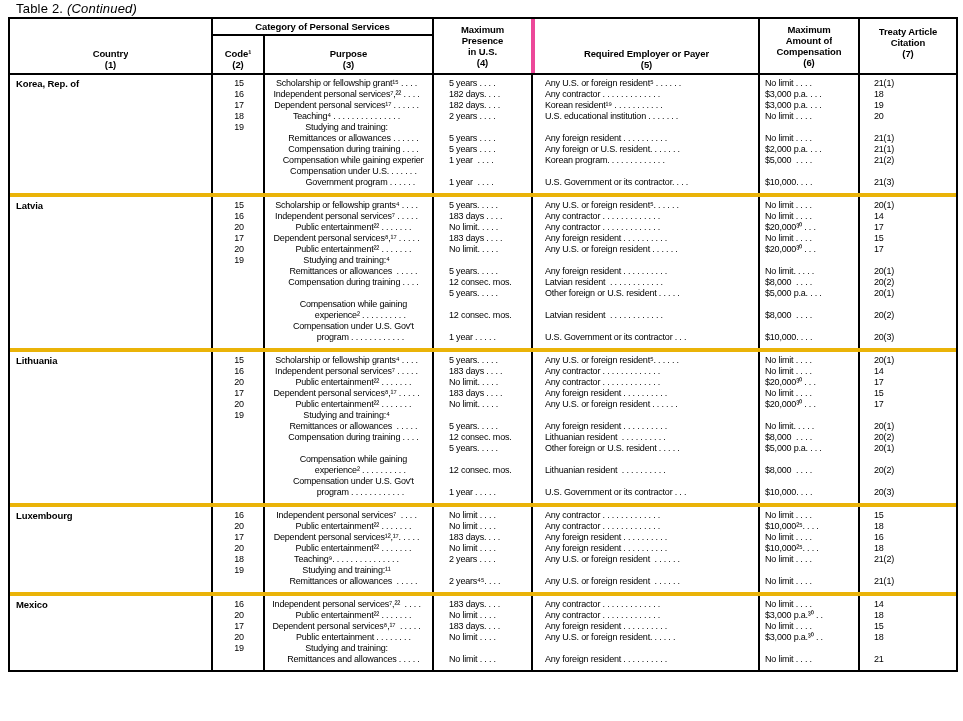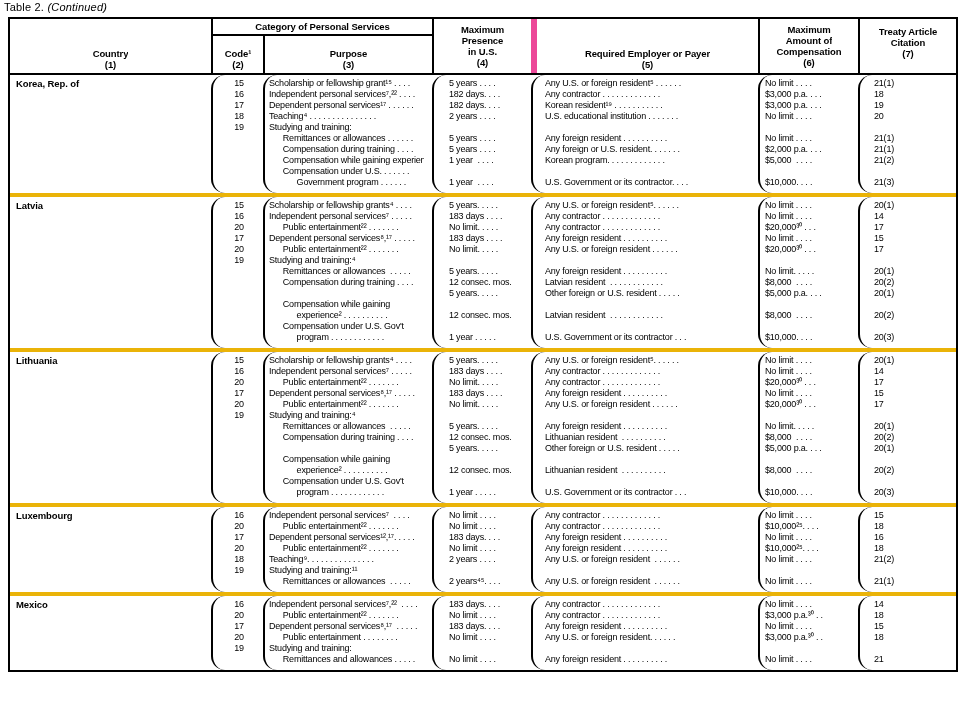--- a/index.html
+++ b/index.html
@@ -1,43 +1,43 @@
 <!DOCTYPE html>
 <html><head>
 <meta charset="utf-8">
 <style>
   html,body{margin:0;padding:0;background:#fff;}
   body{width:963px;height:721px;font-family:"Liberation Sans",sans-serif;color:#000;overflow:hidden;}
   .page{position:relative;width:963px;height:721px;}
-  .title{position:absolute;left:4px;top:1px;font-size:11px;letter-spacing:.2px;white-space:pre;}
+  .title{position:absolute;left:16px;top:1px;font-size:13px;letter-spacing:.2px;white-space:pre;}
   .title .cont{font-style:italic;}
   .tbl{position:absolute;left:8px;top:17px;width:950px;border:2px solid #000;box-sizing:border-box;background:#fff;}
   .grid7{display:grid;grid-template-columns:201px 52px 169px 99px 227px 100px 98px;}
   
   .thead{border-bottom:2px solid #000;grid-template-rows:17px 37px;}
   .hcell{display:flex;flex-direction:column;justify-content:flex-end;align-items:center;padding:1px 1px 3px 1px;box-sizing:border-box;}
   .hcell .line{height:11px;line-height:11px;font-size:9.5px;font-weight:bold;text-align:center;white-space:pre;letter-spacing:-.1px;}
   .h-country{grid-area:1/1/3/2;}
   .h-category{grid-area:1/2/2/4;border-left:2px solid #000;border-bottom:2px solid #000;justify-content:center;padding-bottom:1px;}
   .h-code{grid-area:2/2/3/3;border-left:2px solid #000;}
   .h-purpose{grid-area:2/3/3/4;border-left:2px solid #000;}
   .h-presence{grid-area:1/4/3/5;border-left:2px solid #000;justify-content:center;padding-bottom:1px;}
-  .h-employer{grid-area:1/5/3/6;border-left:6px solid #ec4899;}
+  .h-employer{grid-area:1/5/3/6;border-left:4px solid #ec4899;}
   .h-comp{grid-area:1/6/3/7;border-left:2px solid #000;justify-content:center;padding-bottom:1px;}
   .h-treaty{grid-area:1/7/3/8;border-left:2px solid #000;justify-content:center;padding-bottom:9px;}
   
   .trow{border-top:4px solid #eab308;}
   .trow:first-child{border-top:none;}
-  .cell{box-sizing:border-box;padding:3px 2px 5px 4px;overflow:hidden;border-radius:14px;}
+  .cell{box-sizing:border-box;padding:3px 2px 5px 4px;overflow:hidden;}
   .cell + .cell{border-left:2px solid #000;}
   .line{height:11px;line-height:11px;font-size:9px;letter-spacing:-.2px;white-space:pre;overflow:hidden;}
   .c-country{padding-left:6px;}
   .country-name{font-size:9.5px;font-weight:bold;letter-spacing:-.1px;height:11px;line-height:11px;}
   .c-code .line{text-align:center;}
-  .c-purpose{padding-left:4px;padding-right:8px;}
+  .c-purpose{padding-left:4px;padding-right:8px;text-align:center;}
   .c-presence{padding-left:15px;}
   .c-employer{padding-left:12px;}
   .c-comp{padding-left:5px;}
   .c-treaty{padding-left:14px;}
 </style>
 </head>
 <body>
 
 <div class="page">
   <div class="title"><span>Table 2.</span><span> </span><span class="cont">(Continued)</span></div>

